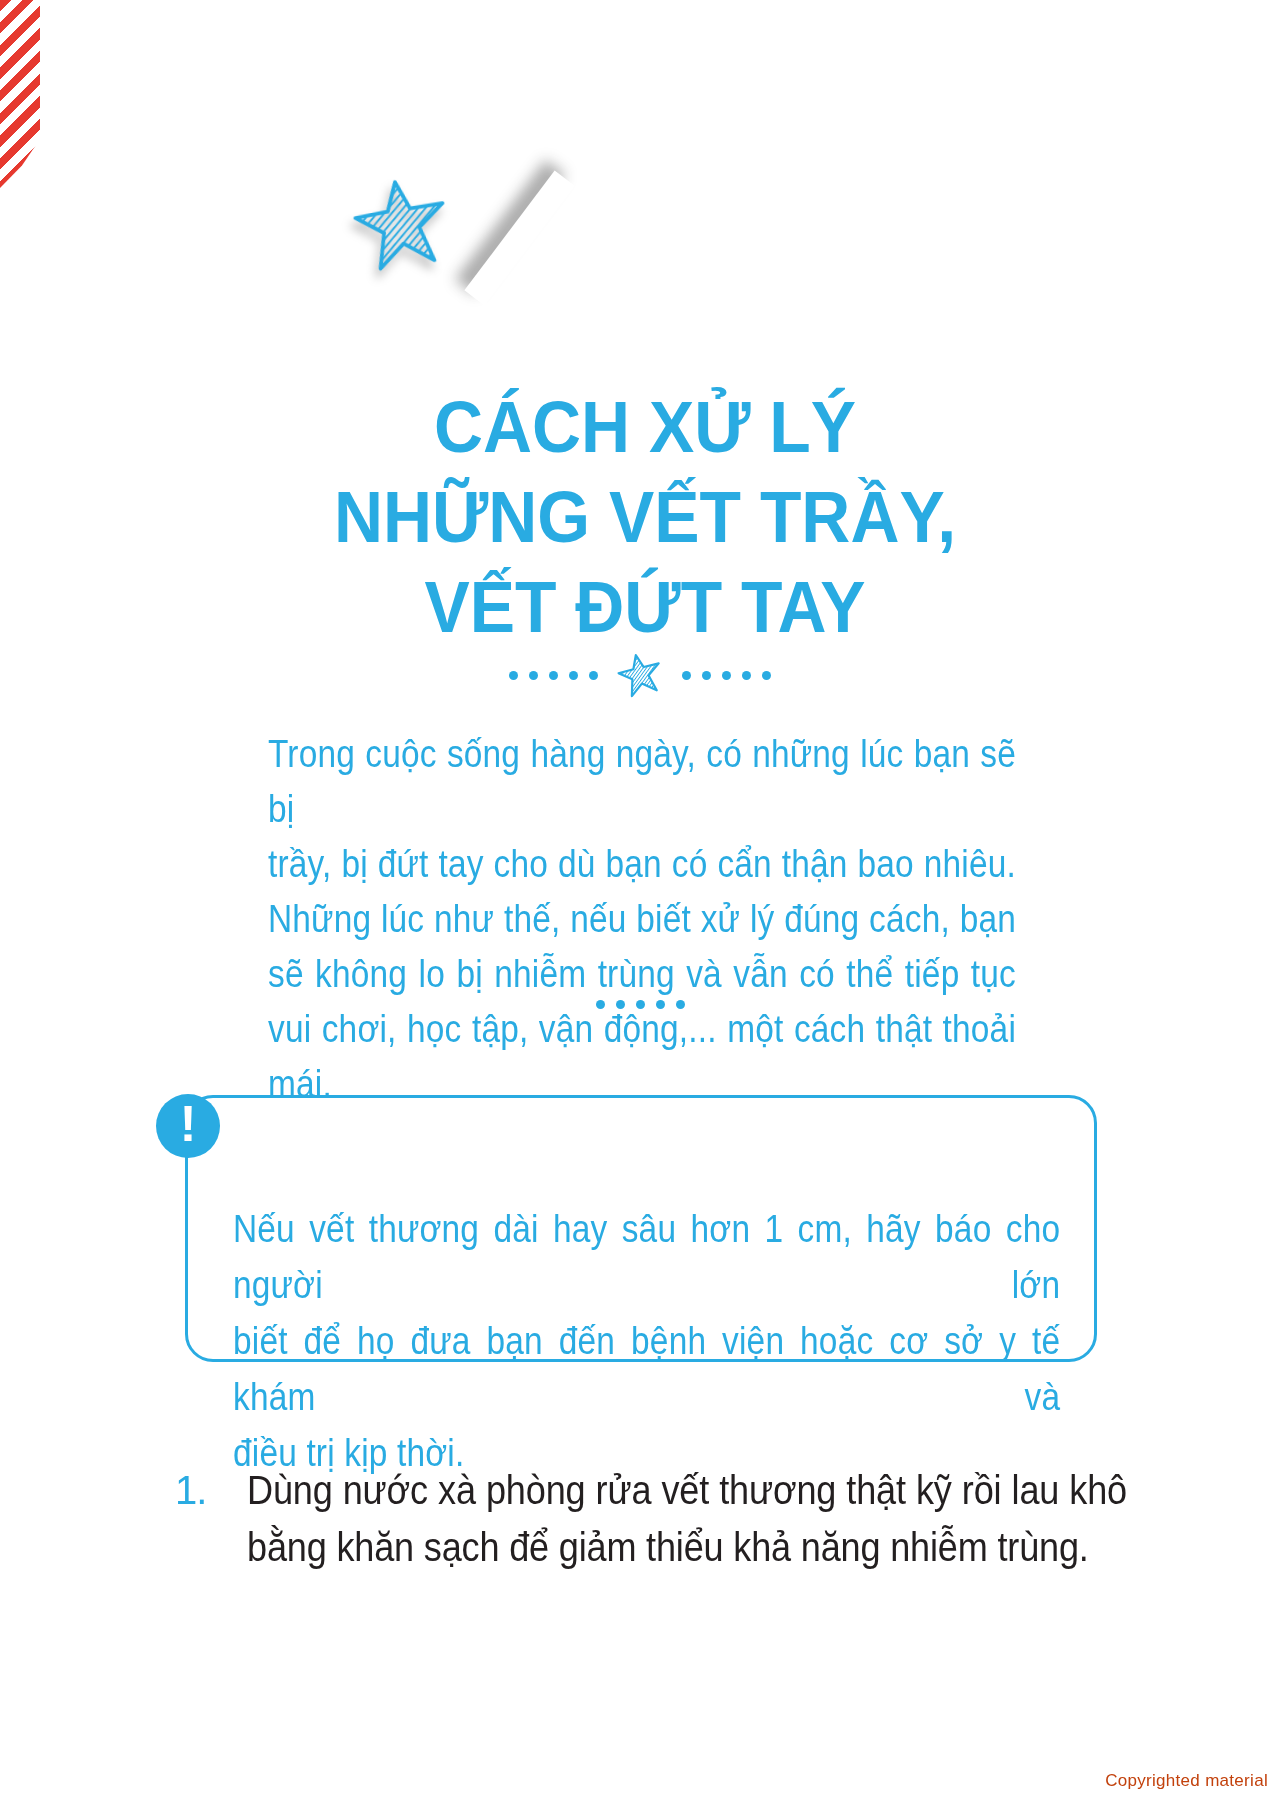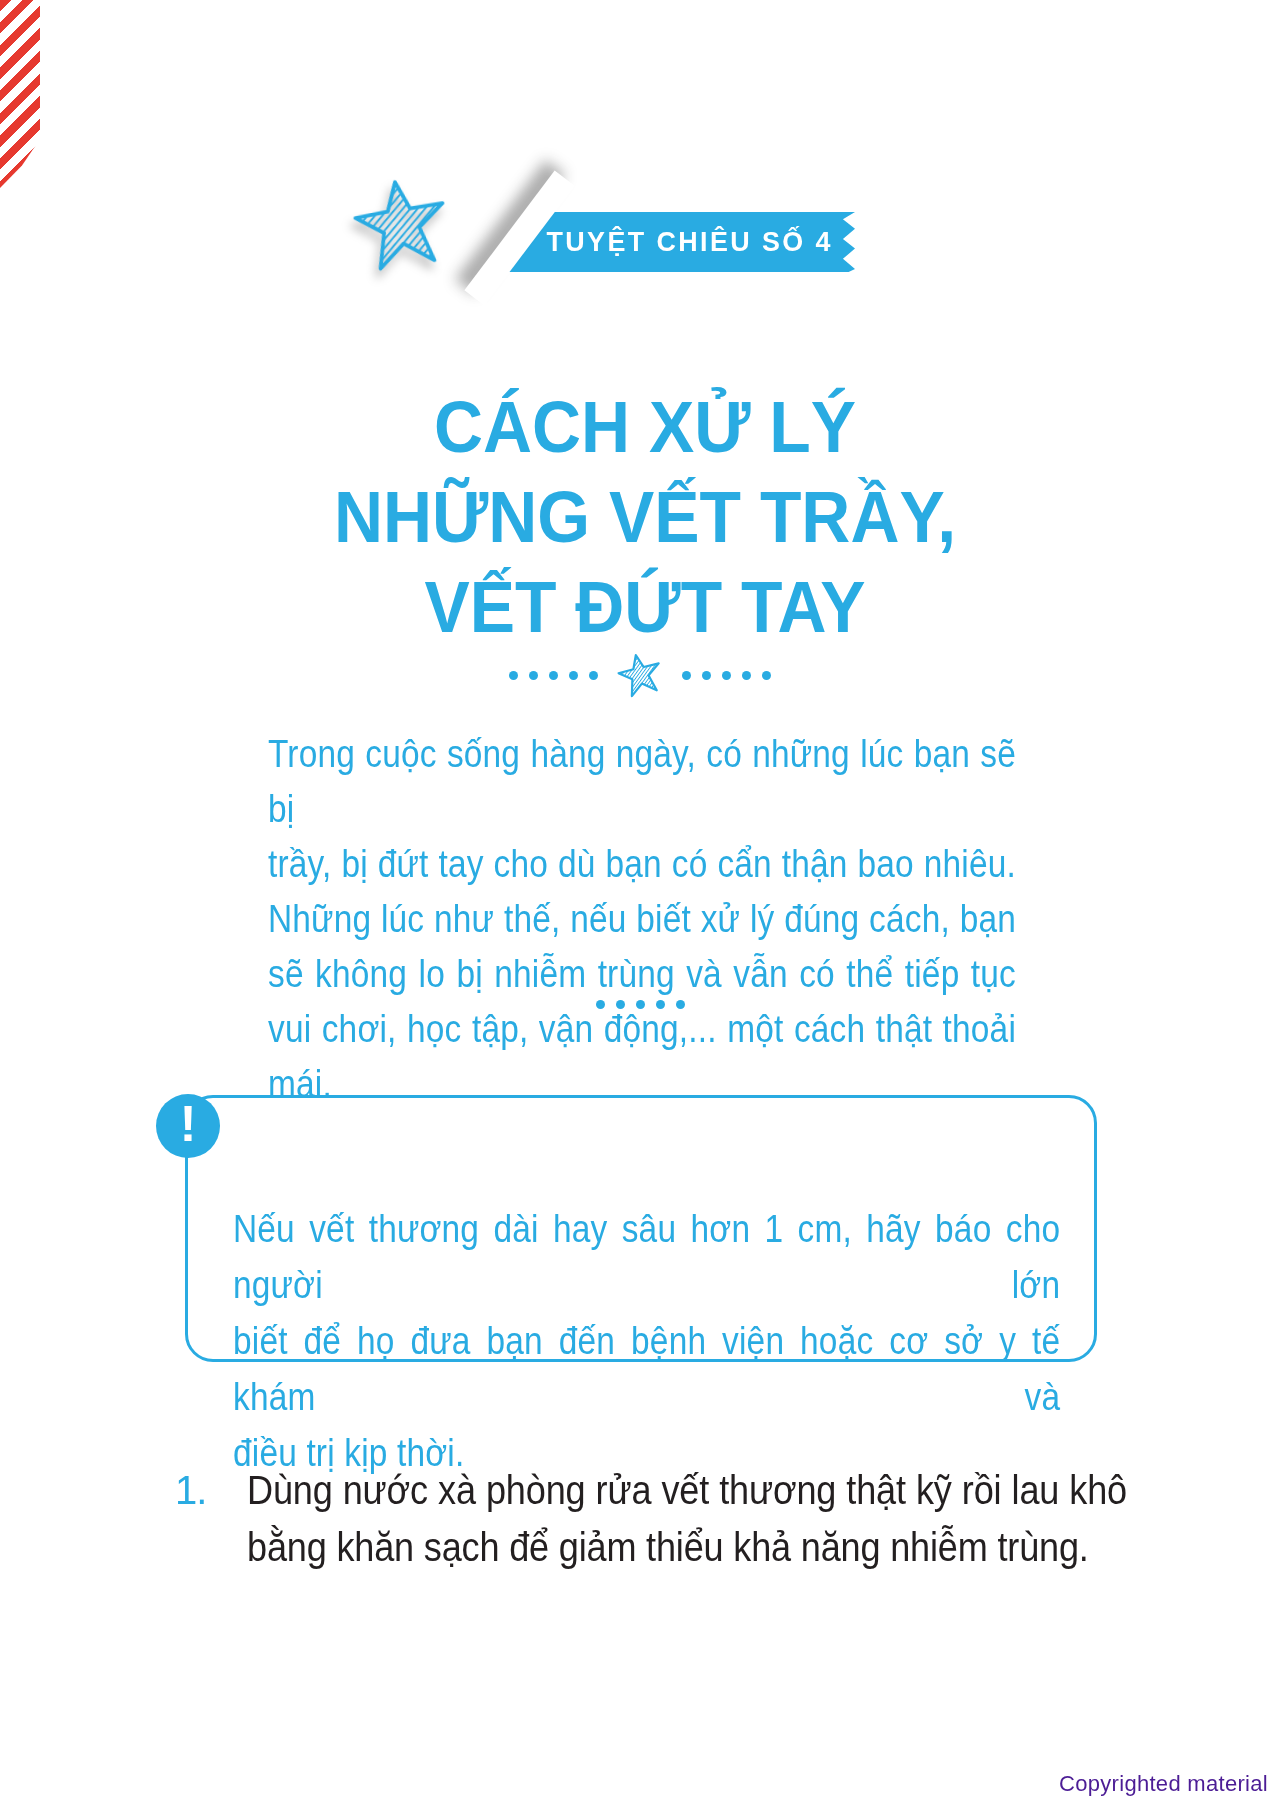--- a/index.html
+++ b/index.html
@@ -100,33 +100,30 @@
     font-size:40px;line-height:57px;letter-spacing:-1px;
   }
   .step-text{
     position:absolute;left:72px;top:0;width:1000px;
     transform:scaleX(0.88);transform-origin:0 0;
     color:#231F20;font-size:41px;line-height:57px;letter-spacing:-0.2px;
   }
   
   .copyright{
     position:absolute;right:12px;top:1771px;
-    color:#4c1d95;font-size:22px;letter-spacing:0.3px;
+    color:#c2410c;font-size:17px;letter-spacing:0.3px;
   }
 </style>
 </head>
 <body>
 
 <div class="page">
 
   <div class="corner-tape"></div>
 
-  <div class="banner">
-    <span class="banner-label">TUYỆT CHIÊU SỐ 4</span>
-  </div>
   <div class="slash"></div>
   <svg class="hero-star" viewBox="0 0 100 100" xmlns="http://www.w3.org/2000/svg">
     <defs>
       <pattern id="hatch" patternUnits="userSpaceOnUse" width="6" height="6" patternTransform="rotate(48)">
         <line x1="1" y1="0" x2="1" y2="6" stroke="#29ABE2" stroke-width="2.1"></line>
       </pattern>
     </defs>
     <path d="M50 4 L62 34 L97 33 L69 55 L80 92 L50 70 L22 93 L31 56 L3 36 L38 34 Z" fill="url(#hatch)" stroke="#29ABE2" stroke-width="4" stroke-linejoin="round"></path>
   </svg>
 

